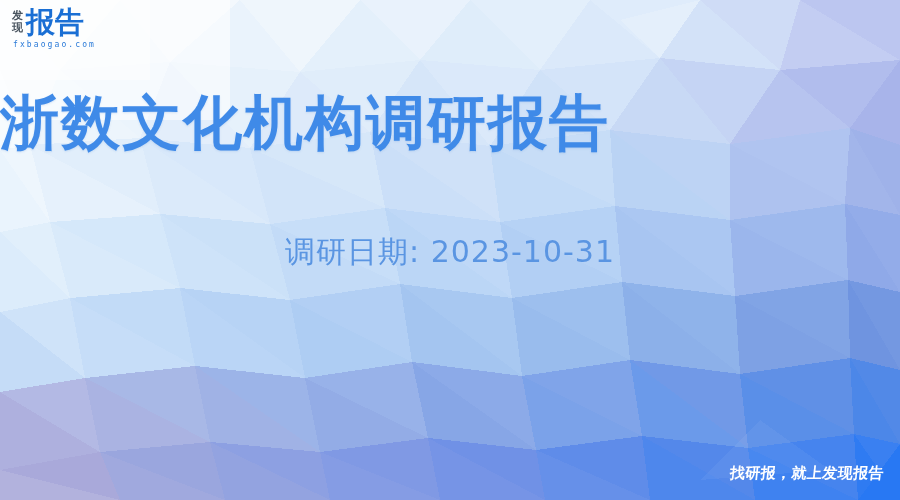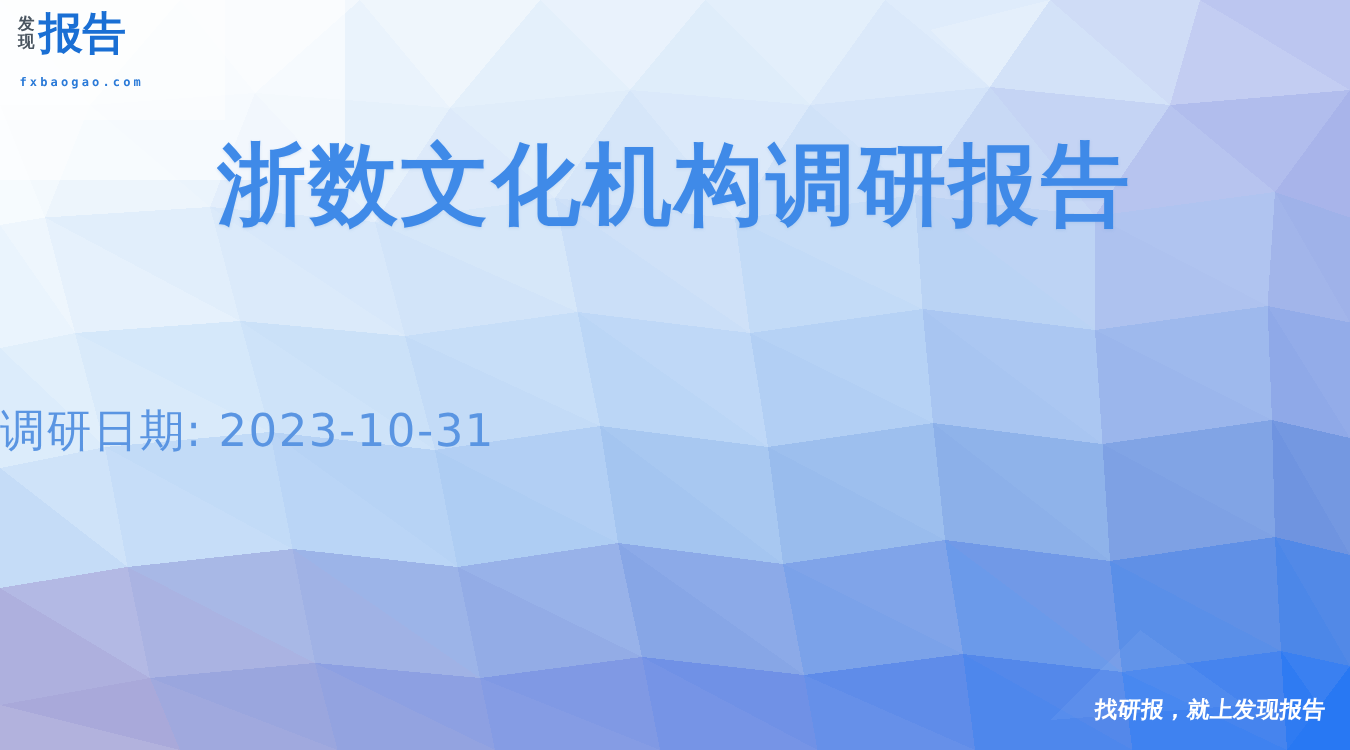--- a/index.html
+++ b/index.html
@@ -57,54 +57,52 @@
     font-weight: 700;
     color: #1a6fd4;
     letter-spacing: 0px;
   }
   .logo-url {
     font-family: "DejaVu Sans Mono", "Liberation Mono", monospace;
     font-size: 8px;
     line-height: 10px;
     color: #2a7ad8;
     letter-spacing: 2.1px;
-    margin-top: 15px;
+    margin-top: 5px;
     margin-left: 1px;
-    font-weight: 700;
+    font-weight: 400;
   }
   
   .title {
     position: absolute;
     left: 0;
     right: 0;
     top: 88px;
-    text-align: center;
     z-index: 5;
     font-family: "DejaVu Sans", "Liberation Sans", sans-serif;
     font-size: 59px;
     line-height: 70px;
     font-weight: 700;
     color: #3f8ae8;
     letter-spacing: 2px;
     text-shadow: 0 1px 2px rgba(110,160,220,0.25);
   }
   .subtitle {
     position: absolute;
     left: 0;
     right: 0;
     top: 232px;
-    text-align: left;
+    text-align: center;
     z-index: 5;
     font-family: "DejaVu Sans", "Liberation Sans", sans-serif;
     font-size: 30px;
     line-height: 40px;
     font-weight: 400;
     color: #5a95e2;
     letter-spacing: 1px;
-    margin-top: 36px;
   }
   
   .tagline {
     position: absolute;
     right: 16px;
     bottom: 17px;
     z-index: 5;
     font-family: "DejaVu Sans", "Liberation Sans", sans-serif;
     font-size: 15px;
     line-height: 20px;

